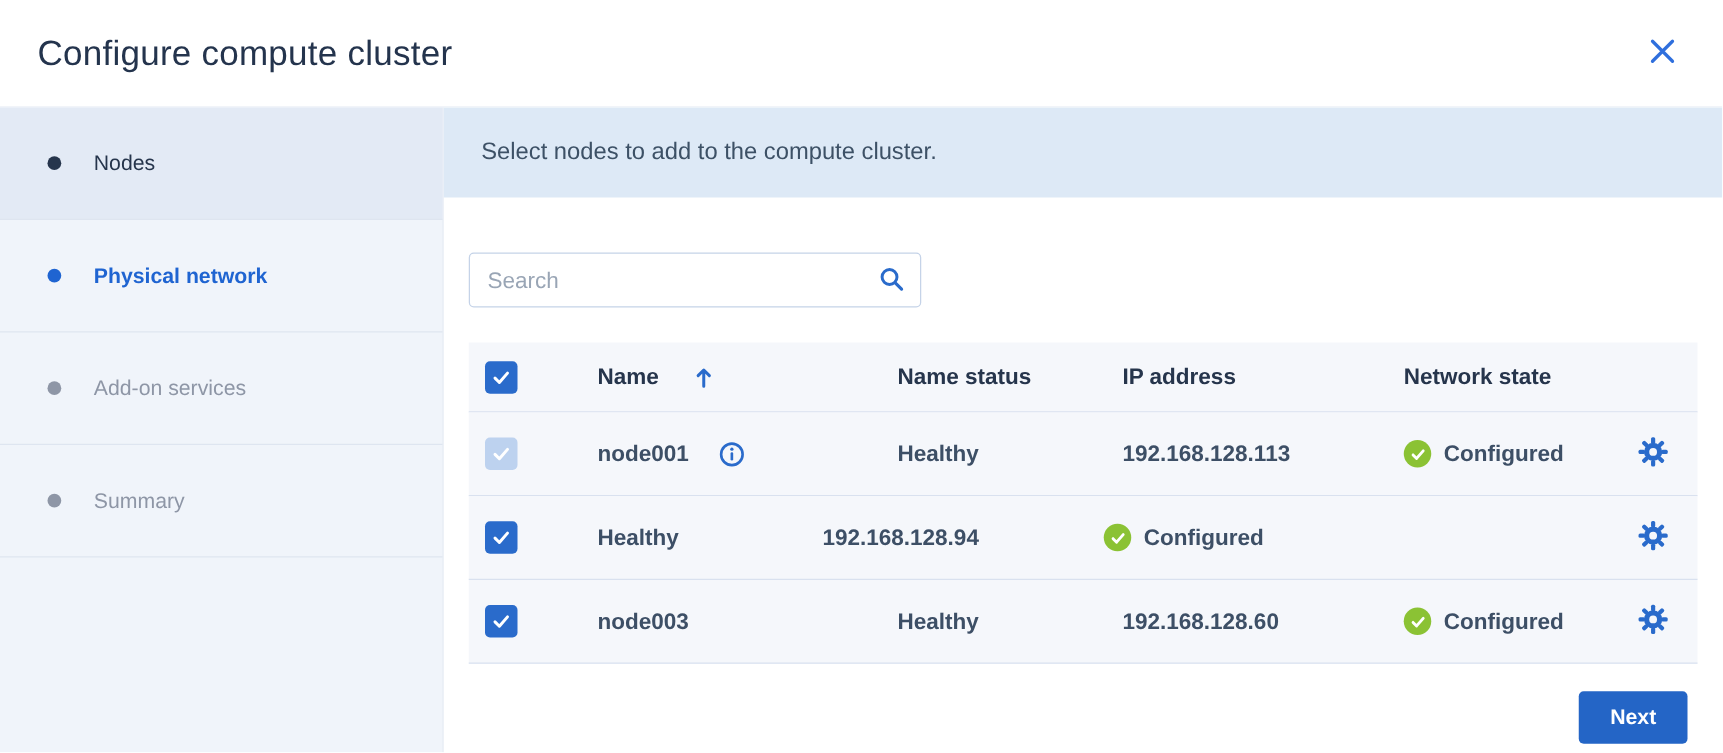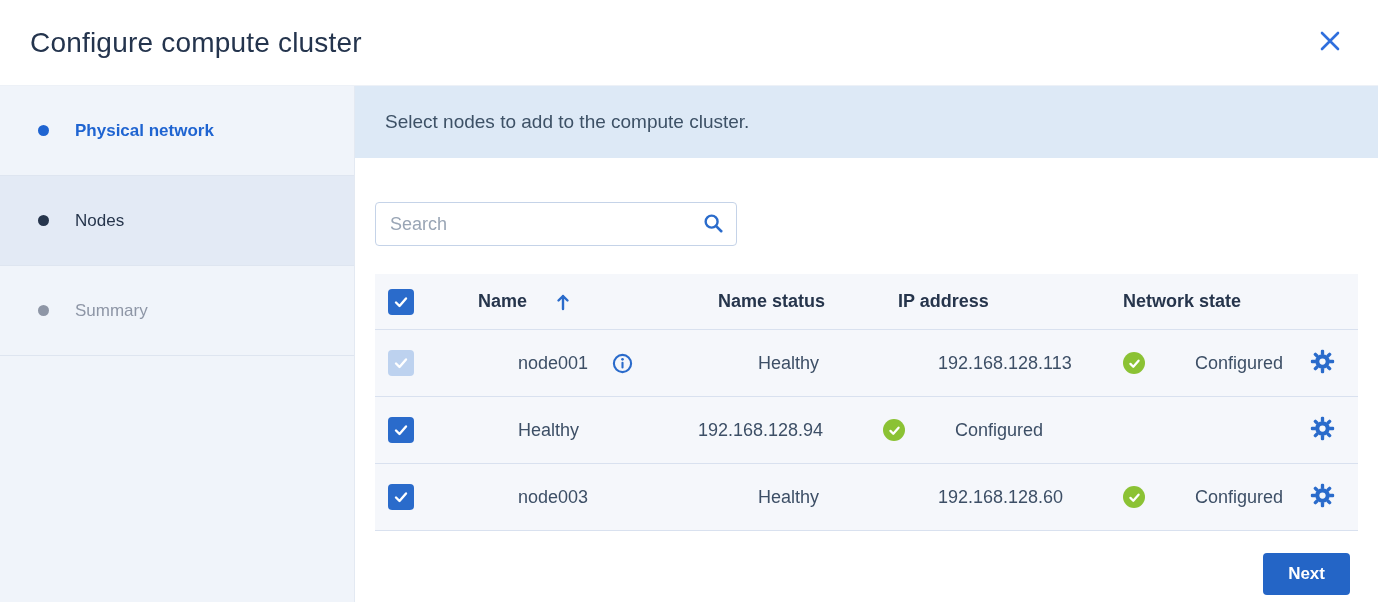--- a/index.html
+++ b/index.html
@@ -52,21 +52,21 @@
   .trow { display:flex; align-items:center; background:#f5f7fb; border-bottom:1px solid #d9e1ef; }
   .trow.head { height:56px; }
   .trow.data { height:67px; }
   .c-check { width:103px; flex:0 0 103px; padding-left:13px; display:flex; align-items:center; }
   .c-name { width:240px; flex:0 0 240px; display:flex; align-items:center; gap:24px; }
   .c-status { width:180px; flex:0 0 180px; }
   .c-ip { width:225px; flex:0 0 225px; }
   .c-net { flex:1; display:flex; align-items:center; gap:10px; }
   .c-gear { width:48px; flex:0 0 48px; display:flex; align-items:center; justify-content:flex-start; }
   .head .cell-txt { font-size:18px; font-weight:700; color:#26354c; }
-  .data .cell-txt { font-size:18px; color:#3d4f66; font-weight:400;margin-left:40px; }
+  .data .cell-txt { font-size:18px; color:#3d4f66; font-weight:700; }
 
   .checkbox { width:26px; height:26px; border-radius:4px; background:#2a6bcb; display:flex;
               align-items:center; justify-content:center; cursor:pointer; }
   .checkbox.disabled { background:#bdd2ef; cursor:default; }
 
   .sort-arrow { margin-left:4px; display:flex; align-items:center; }
   .info-ic { display:flex; align-items:center; cursor:pointer; }
   .ok-badge { width:22px; height:22px; border-radius:50%; background:#8bc234; display:flex;
               align-items:center; justify-content:center; flex:0 0 22px; }
   .gear-btn { border:none; background:transparent; cursor:pointer; padding:0; display:flex; align-items:center; }
@@ -88,27 +88,31 @@
         <svg width="24" height="24" viewBox="0 0 24 24">
             <path d="M4 4 L20 20 M20 4 L4 20" stroke="#2f6fdd" stroke-width="2.6" stroke-linecap="round" fill="none"></path>
           </svg>
       </span>
     </button>
   </div>
 
   <div class="body">
 
     <div class="sidebar">
+      <div class="step done">
+        <span class="bullet"></span>
+        <span class="lbl">Nodes</span>
+      </div>
       <div class="step active">
         <span class="bullet"></span>
         <span class="lbl">Physical network</span>
       </div>
-      <div class="step done">
+      <div class="step pending">
         <span class="bullet"></span>
-        <span class="lbl">Nodes</span>
+        <span class="lbl">Add-on services</span>
       </div>
       <div class="step pending">
         <span class="bullet"></span>
         <span class="lbl">Summary</span>
       </div>
     </div>
 
     <div class="main">
 
       <div class="banner">

